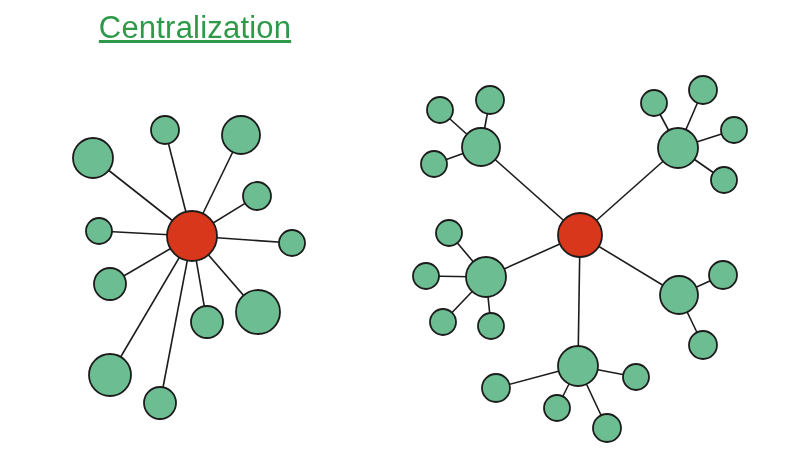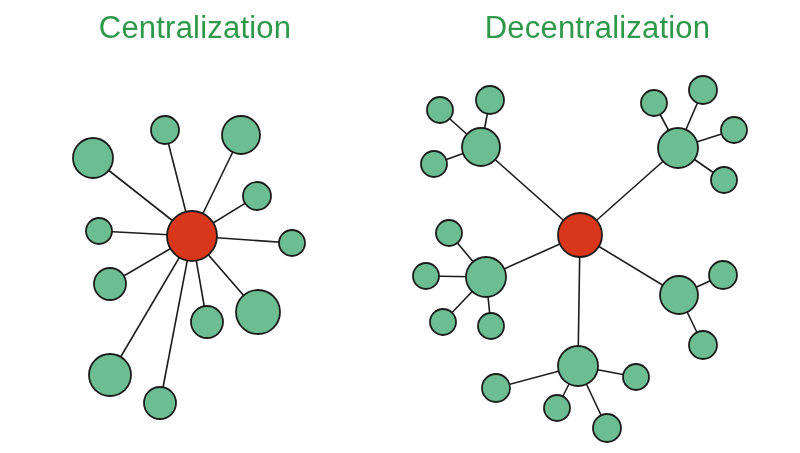--- a/index.html
+++ b/index.html
@@ -22,21 +22,21 @@
   .panel-title {
     position: absolute;
     top: 10px;
     font-size: 31px;
     font-weight: 400;
     letter-spacing: 0.2px;
     color: #2e9949;
     text-align: center;
     white-space: nowrap;
   }
-  #title-centralization { left: 0px; width: 390px; }
+  #title-centralization { left: 0px; width: 390px; text-decoration: underline; }
   #title-decentralization { left: 395px; width: 405px; }
   svg.net {
     position: absolute;
     left: 0;
     top: 0;
     width: 800px;
     height: 453px;
   }
   .edge {
     stroke: #1c1c1c;
@@ -54,21 +54,20 @@
     stroke-width: 1.8;
   }
 </style>
 </head>
 <body>
 
 <div id="figure">
 
   <div class="panel-title" id="title-centralization">Centralization</div>
 
-  <div class="panel-title" id="title-decentralization">Decentralization</div>
 
   <svg class="net" id="net-svg" viewBox="0 0 800 453">
     <g id="edges-layer">
         <g>
           <line class="edge" x1="192" y1="236" x2="93" y2="158"></line>
           <line class="edge" x1="192" y1="236" x2="165" y2="130"></line>
           <line class="edge" x1="192" y1="236" x2="241" y2="135"></line>
           <line class="edge" x1="192" y1="236" x2="257" y2="196"></line>
           <line class="edge" x1="192" y1="236" x2="292" y2="243"></line>
           <line class="edge" x1="192" y1="236" x2="99" y2="231"></line>

